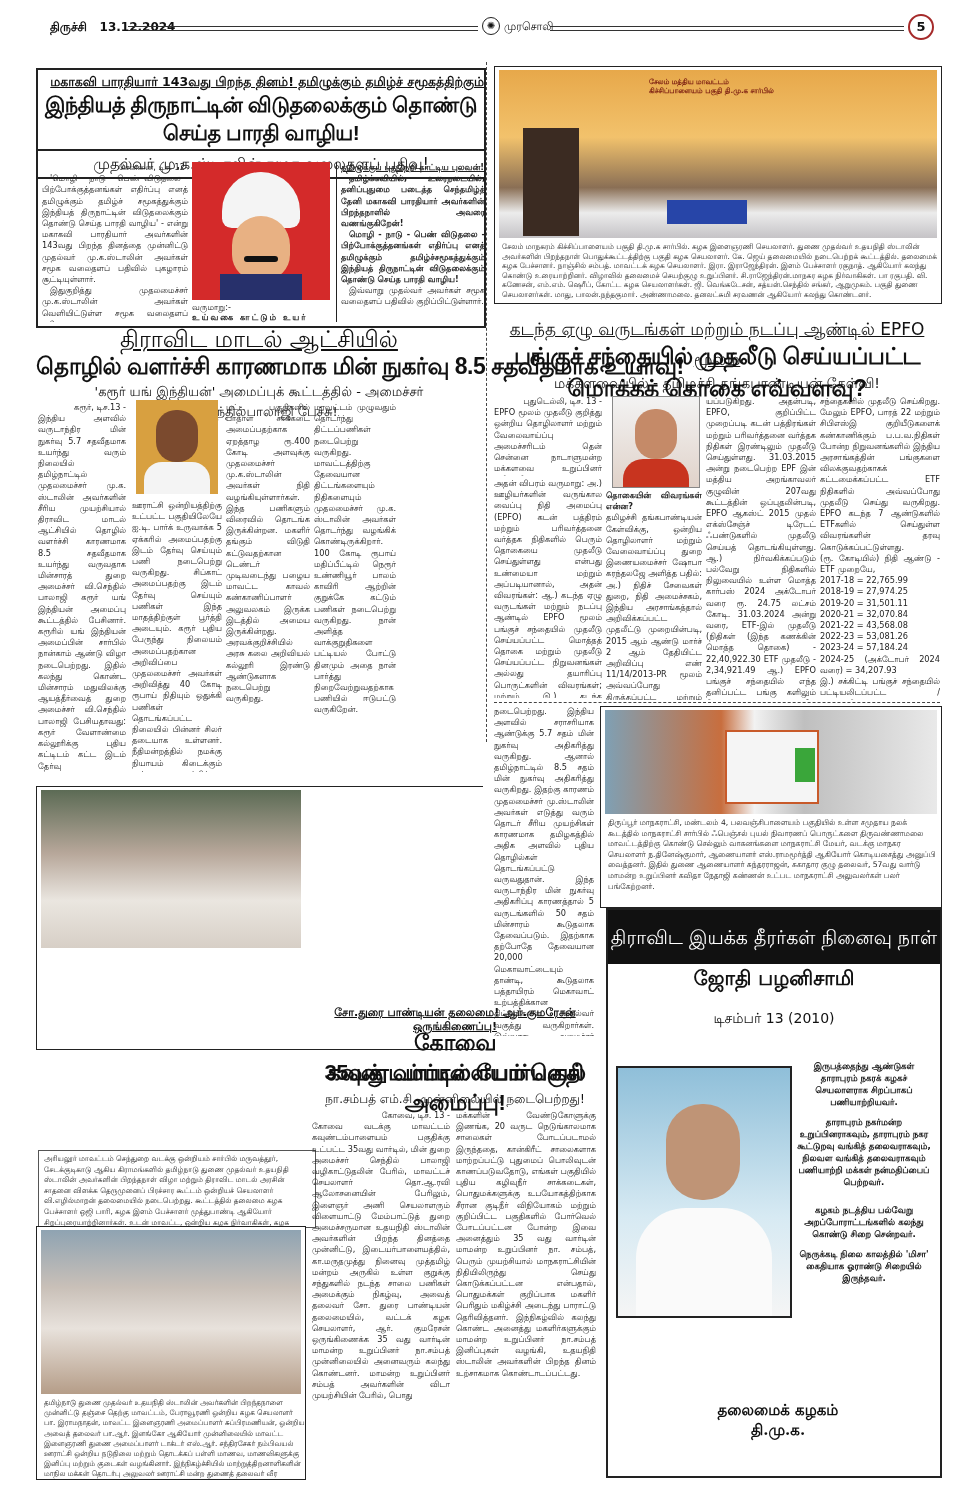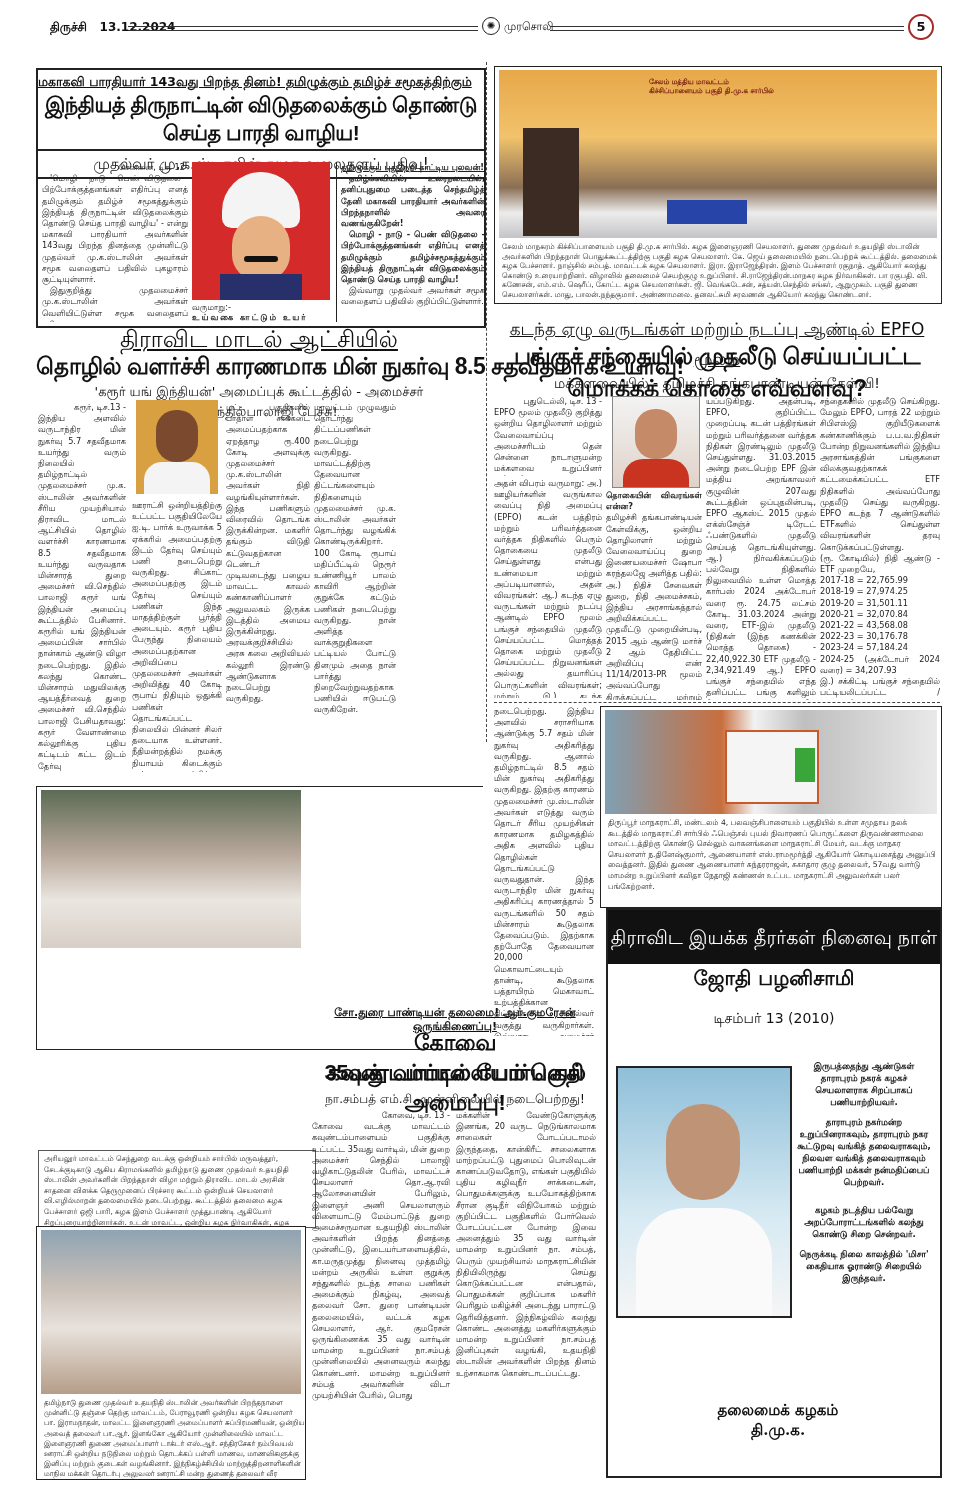--- a/index.html
+++ b/index.html
@@ -5,21 +5,21 @@
   html,body{margin:0;padding:0;background:#fff;}
   body{width:972px;height:1500px;position:relative;overflow:hidden;font-family:"DejaVu Sans",sans-serif;color:#111;}
   .abs{position:absolute;}
   .hdr{top:14px;left:30px;width:936px;height:26px;}
   .hdr .city{position:absolute;left:20px;top:6px;font-size:12px;font-weight:bold;}
   .hdr .line{position:absolute;top:12px;height:3px;border-top:1px solid #333;border-bottom:1px solid #333;}
   .hdr .logo{position:absolute;left:452px;top:3px;width:16px;height:16px;border:1.5px solid #222;border-radius:50%;font-size:10px;text-align:center;line-height:16px;}
   .hdr .paper{position:absolute;left:474px;top:6px;font-size:11px;}
   .hdr .pg{position:absolute;left:878px;top:0;width:22px;height:22px;border:2px solid #a52a2a;border-radius:50%;text-align:center;line-height:22px;font-weight:bold;font-size:13px;}
   .box{border:2px solid #222;background:#fff;}
-  .kicker{font-size:13px;text-align:left;text-decoration:underline;}
+  .kicker{font-size:13px;text-align:right;text-decoration:underline;}
   .head{font-weight:bold;text-align:center;letter-spacing:-0.5px;font-family:"Liberation Sans",sans-serif;}
   .col{font-size:8.2px;line-height:11.2px;text-align:justify;color:#222;overflow:hidden;}
   .cap{font-size:8px;line-height:11px;color:#222;overflow:hidden;padding:3px 5px;}
   .photo{overflow:hidden;}
   .dash-v{border-left:1px dashed #444;}
   .dash-h{border-top:1px dashed #444;}
   .center{text-align:center;}
 </style>
 </head>
 <body>
@@ -96,21 +96,21 @@
 <div class="abs col" style="left:706px;top:396px;width:110px;height:304px">யப்படுகிறது. அதன்படி, EPFO, குறிப்பிட்ட முறைப்படி கடன் பத்திரங்கள் மற்றும் பரிவர்த்தனை வர்த்தக நிதிகள் இரண்டிலும் முதலீடு செய்துள்ளது. 31.03.2015 அன்று நடைபெற்ற EPF இன் மத்திய அறங்காவலர் குழுவின் 207வது கூட்டத்தின் ஒப்புதலின்படி, EPFO ஆகஸ்ட் 2015 முதல் எக்ஸ்சேஞ்ச் டிரேடட் ஃபண்டுகளில் முதலீடு செய்யத் தொடங்கியுள்ளது. ஆ.) நிர்வகிக்கப்படும் பல்வேறு நிதிகளில் நிலுவையில் உள்ள மொத்த கார்பஸ் 2024 அக்டோபர் வரை ரூ. 24.75 லட்சம் கோடி. 31.03.2024 அன்று வரை, ETF-இல் முதலீடு (நிதிகள் (இந்த கணக்கின் மொத்த தொகை) - 22,40,922.30 ETF முதலீடு - 2,34,921.49 ஆ.) EPFO பங்குச் சந்தையில் எந்த தனிப்பட்ட பங்கு களிலும் நேரடியாக முதலீடு செய்வதில்லை. BSE- SENSEX மற்றும் NSE NIFTY-50 குறியீடுகளைப் பிரதிபலிக்கும் எக்ஸ்சேஞ்ச் டிரேடட் ஃபண்டுகள் (ETFs) மூலம் EPFO பங்குச் சந்தைகளில் சக்கிட்டி</div>
 <div class="abs col" style="left:820px;top:396px;width:120px;height:304px">
   <div>சந்தைகளில் முதலீடு செய்கிறது. மேலும் EPFO, பாரத் 22 மற்றும் சிபிஎஸ்இ குறியீடுகளைக் கண்காணிக்கும் ப.ப.வ.நிதிகள் போன்ற நிறுவனங்களில் இந்திய அரசாங்கத்தின் பங்குகளை விலக்குவதற்காகக் கட்டமைக்கப்பட்ட ETF நிதிகளில் அவ்வப்போது முதலீடு செய்து வருகிறது. EPFO கடந்த 7 ஆண்டுகளில் ETFகளில் செய்துள்ள விவரங்களின் தரவு கொடுக்கப்பட்டுள்ளது.</div>
   <div>(ரூ. கோடியில்) நிதி ஆண்டு - ETF முறையே,</div>
   <div id="etf-list">
       <div>2017-18 = 22,765.99</div>
       <div>2018-19 = 27,974.25</div>
       <div>2019-20 = 31,501.11</div>
       <div>2020-21 = 32,070.84</div>
       <div>2021-22 = 43,568.08</div>
-      <div>2022-23 = 30,176.78</div>
+      <div>2022-23 = 53,081.26</div>
       <div>2023-24 = 57,184.24</div>
       <div>2024-25 (அக்டோபர் 2024 வரை) = 34,207.93</div>
     </div>
   <div>இ.) சக்கிட்டி பங்குச் சந்தையில் பட்டியலிடப்பட்ட / பட்டியலிடப்படாத நிறுவனங்களின் பங்குகளில் EPFO விற்கு நேரடி முதலீடு இல்லை. இவ்வாறு ஒன்றிய அமைச்சர் தெரிவித்தார்.</div>
 </div>
 <div class="abs dash-h" style="left:494px;top:702px;width:446px"></div>
 
 <div class="abs center" style="left:36px;top:326px;width:446px;font-size:23px;line-height:26px;text-decoration:underline">திராவிட மாடல் ஆட்சியில்</div>
 <div class="abs head" style="left:36px;top:350px;width:446px;font-size:23px;line-height:32px;white-space:nowrap">தொழில் வளர்ச்சி காரணமாக மின் நுகர்வு 8.5 சதவீதமாக உயர்வு!</div>
 <div class="abs center" style="left:36px;top:382px;width:446px;font-size:13px;line-height:20px">'கரூர் யங் இந்தியன்' அமைப்புக் கூட்டத்தில் - அமைச்சர் வி.செந்தில்பாலாஜி பேச்சு!</div>

